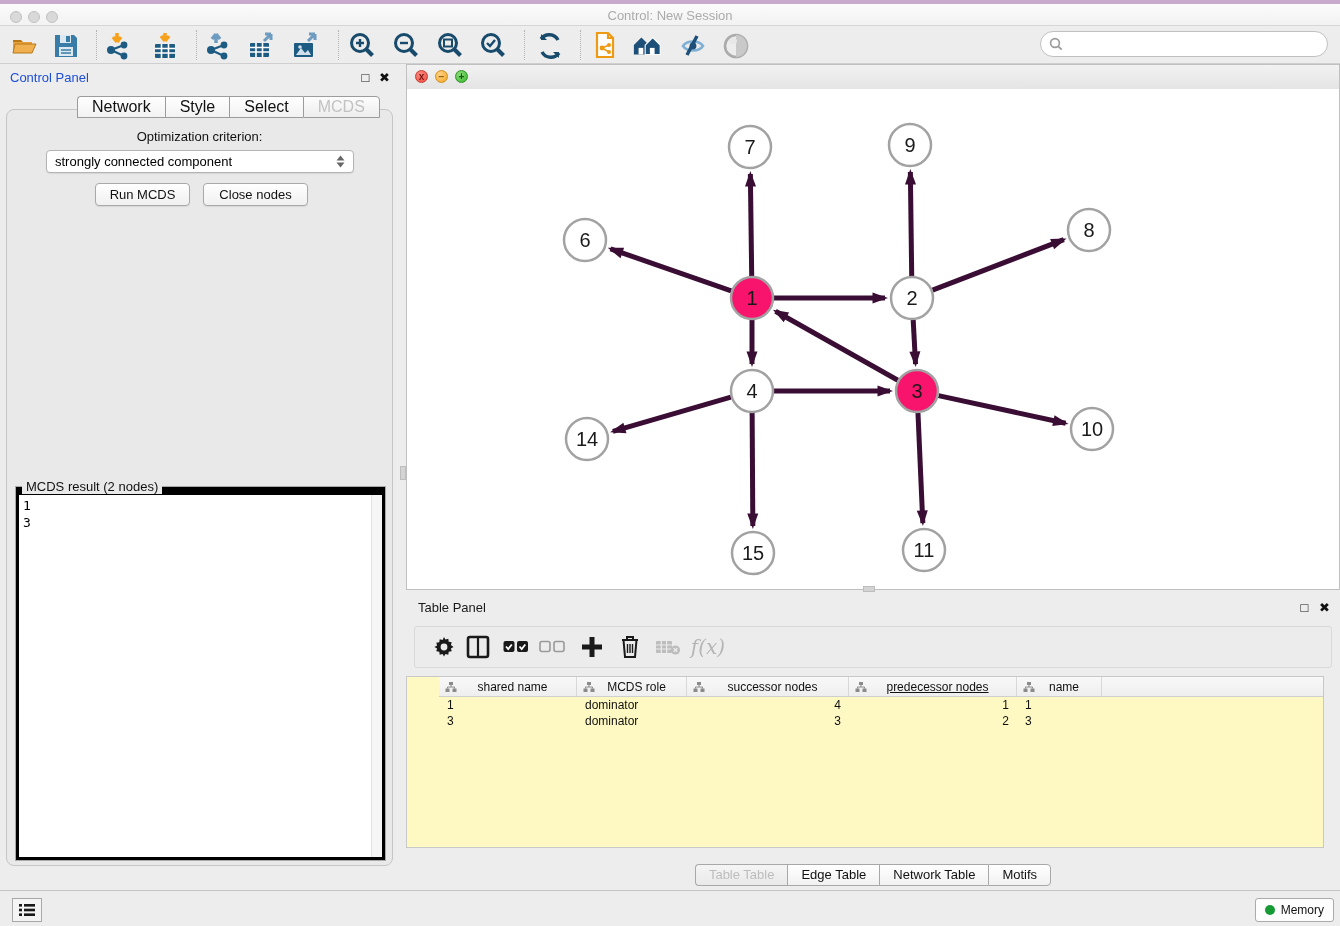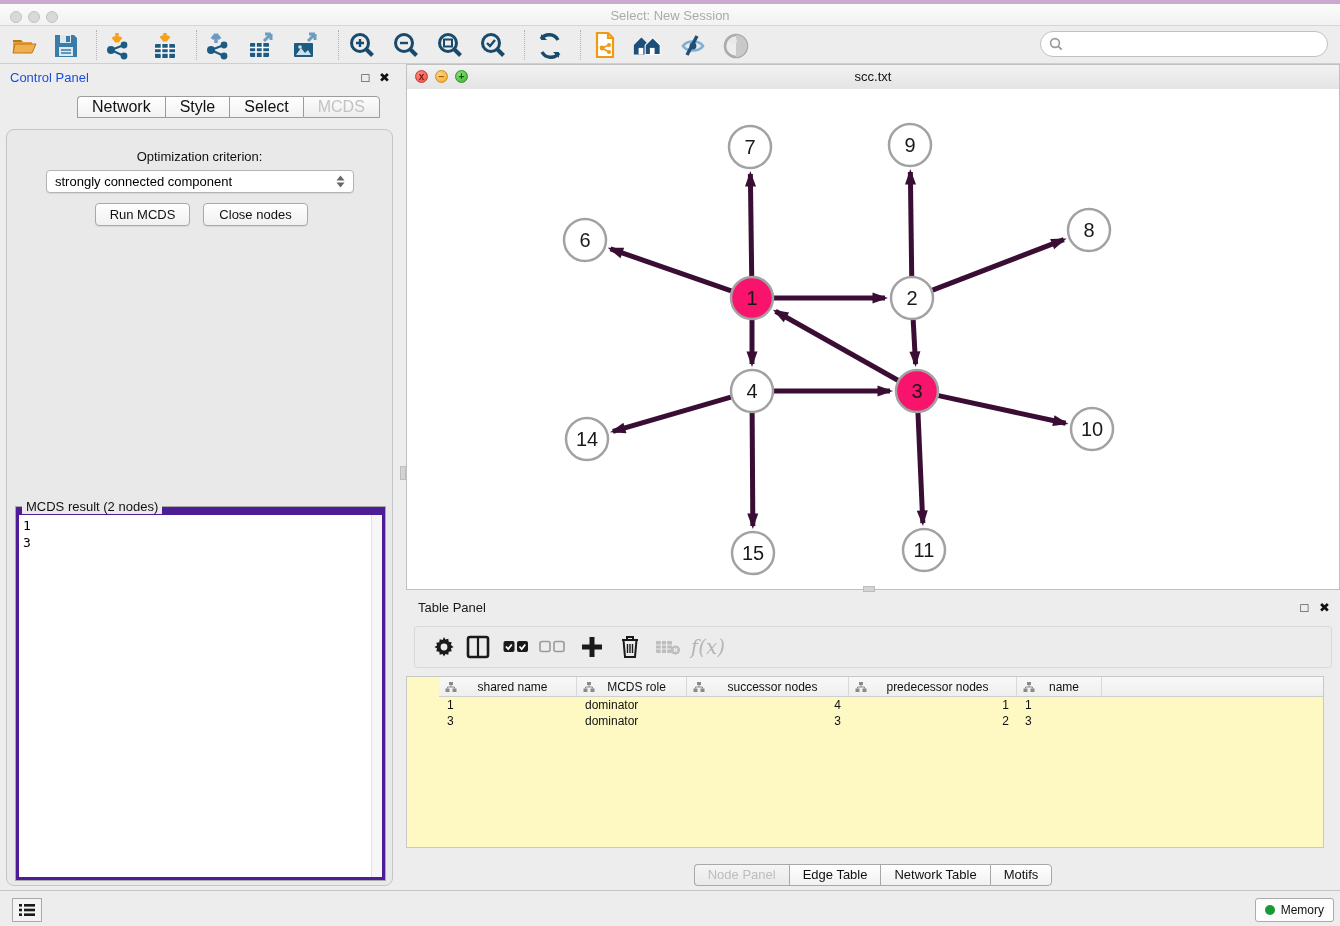--- a/index.html
+++ b/index.html
@@ -29,33 +29,33 @@
   .control-panel{position:absolute;top:64px;left:0;width:400px;height:826px;background:#EDEDED;}
   .cp-header{position:absolute;top:6px;left:10px;font-size:13px;color:#1d4ed8;}
   .panel-float,.panel-close{position:absolute;top:7px;width:13px;height:13px;font-size:13px;
            line-height:13px;color:#111;text-align:center;cursor:default;}
   .cp-tabs{position:absolute;top:32px;left:77px;display:flex;z-index:3;}
   .cp-tab{height:20px;line-height:20px;padding:0 14px;background:linear-gradient(#ffffff,#f2f2f2);
           border:1px solid #9c9c9c;border-right:none;font-size:16px;color:#111;}
   .cp-tab:first-child{border-radius:4px 0 0 0;}
   .cp-tab:last-child{border-right:1px solid #9c9c9c;border-radius:0 4px 0 0;}
   .cp-tab.selected{color:#c2c2c2;background:linear-gradient(#fdfdfd,#ededed);}
-  .cp-content{position:absolute;top:65px;left:6px;width:387px;height:757px;background:#E9E9E9;
+  .cp-content{position:absolute;top:45px;left:6px;width:387px;height:757px;background:#E9E9E9;
           border:1px solid #c5c5c5;border-radius:8px;box-sizing:border-box;}
   .opt-label{position:absolute;top:19px;left:0;right:0;text-align:center;font-size:13px;color:#111;}
   .opt-select{position:absolute;top:40px;left:39px;width:308px;height:23px;background:#fff;
           border:1px solid #b4b4b4;border-radius:4px;display:flex;align-items:center;
           padding:0 8px;font-size:13px;box-sizing:border-box;box-shadow:0 1px 1px rgba(0,0,0,.08);}
   .opt-select .stepper{margin-left:auto;display:flex;flex-direction:column;gap:1px;}
   .btn{position:absolute;height:23px;background:linear-gradient(#ffffff,#f0f0f0);
        border:1px solid #a9a9a9;border-radius:4px;font-size:13px;color:#111;
        display:flex;align-items:center;justify-content:center;box-sizing:border-box;
        box-shadow:0 1px 1px rgba(0,0,0,.08);cursor:default;}
   .result-group{position:absolute;top:376px;left:8px;width:371px;height:375px;
-       border:1px solid #a9a9a9;background:#4c1d95;box-sizing:border-box;}
+       border:1px solid #a9a9a9;background:#000000;box-sizing:border-box;}
   .result-title{position:absolute;top:-8px;left:6px;background:#E9E9E9;padding:0 4px;
        font-size:13px;color:#111;}
   .result-area{position:absolute;top:8px;left:3px;right:13px;bottom:3px;background:#fff;
        font-family:"DejaVu Sans Mono",monospace;font-size:13px;line-height:17px;
        padding:2px 0 0 4px;overflow:hidden;}
   .result-scroll{position:absolute;top:8px;right:3px;bottom:3px;width:10px;background:#f6f6f6;
        border-left:1px solid #e2e2e2;}
   
   .vsplit{position:absolute;top:64px;left:400px;width:6px;height:826px;background:#EDEDED;}
   .vsplit .grip{position:absolute;top:402px;left:0px;width:6px;height:14px;background:#d3d3d3;
@@ -107,21 +107,21 @@
 </style>
 </head>
 <body>
 
 <div id="app">
 
   <div class="titlebar">
     <span class="tl-dot" style="left:10px"></span>
     <span class="tl-dot" style="left:28px"></span>
     <span class="tl-dot" style="left:46px"></span>
-    <div class="title">Select: New Session</div>
+    <div class="title">Control: New Session</div>
   </div>
 
   <div class="toolbar">
     <span class="tbicon" style="left:8px">
       <svg width="28" height="28" viewBox="0 0 28 28">
           <path d="M3 8h8l2 2h-10z" fill="#b87818"></path>
           <path d="M3 10h19v11H3z" fill="#e8a13c"></path>
           <path d="M5 12h21l-4 9H3z" fill="#f0b050" stroke="#b87818" stroke-width="1"></path>
         </svg>
     </span>
@@ -298,21 +298,20 @@
 
   <div class="vsplit">
     <span class="grip"></span>
   </div>
 
   <div class="network-window">
     <div class="net-titlebar">
       <span class="mac-dot mac-close" style="left:8px">x</span>
       <span class="mac-dot mac-min" style="left:28px">−</span>
       <span class="mac-dot mac-max" style="left:48px">+</span>
-      <div class="net-title">scc.txt</div>
     </div>
     <div class="net-canvas">
       <svg id="graph-svg" width="932" height="502">
           <defs>
             <marker id="arrow" markerUnits="userSpaceOnUse" markerWidth="18" markerHeight="14" refX="13" refY="6" orient="auto">
               <path d="M0.5,0.5 L16,6 L0.5,11.5 Z" fill="#3A0E34"></path>
             </marker>
           </defs>
           <line x1="344.7086348276299" y1="187.0019294860588" x2="343.3575845297269" y2="84.9976319943824" stroke="#3A0E34" stroke-width="5" marker-end="url(#arrow)"></line>
           <line x1="324.21771501310434" y1="201.78220042371288" x2="203.5055315748265" y2="159.85820857089783" stroke="#3A0E34" stroke-width="5" marker-end="url(#arrow)"></line>
@@ -455,21 +454,21 @@
           </div>
           <div class="th" style="width: 162px;">
             <svg width="12" height="12" viewBox="0 0 12 12">
               <rect x="4" y="1" width="4" height="3" fill="#8a8a8a"></rect>
               <rect x="0.5" y="7.5" width="4" height="3.5" fill="#8a8a8a"></rect>
               <rect x="7.5" y="7.5" width="4" height="3.5" fill="#8a8a8a"></rect>
               <path d="M6 4v2M2.5 7.5V6h7v1.5" stroke="#8a8a8a" fill="none"></path>
             </svg>
             <span>successor nodes</span>
           </div>
-          <div class="th" style="width: 168px;">
+          <div class="th" style="width: 168px; text-decoration: underline;">
             <svg width="12" height="12" viewBox="0 0 12 12">
               <rect x="4" y="1" width="4" height="3" fill="#8a8a8a"></rect>
               <rect x="0.5" y="7.5" width="4" height="3.5" fill="#8a8a8a"></rect>
               <rect x="7.5" y="7.5" width="4" height="3.5" fill="#8a8a8a"></rect>
               <path d="M6 4v2M2.5 7.5V6h7v1.5" stroke="#8a8a8a" fill="none"></path>
             </svg>
             <span>predecessor nodes</span>
           </div>
           <div class="th" style="width: 85px;">
             <svg width="12" height="12" viewBox="0 0 12 12">
@@ -492,21 +491,21 @@
           <div class="tbl-row">
             <div class="td" style="width: 138px; text-align: left;">3</div>
             <div class="td" style="width: 110px; text-align: left;">dominator</div>
             <div class="td" style="width: 162px; text-align: right;">3</div>
             <div class="td" style="width: 168px; text-align: right;">2</div>
             <div class="td" style="width: 85px; text-align: left;">3</div>
           </div>
         </div>
     </div>
     <div class="bt-tabs">
-        <div class="bt-tab selected">Node Panel</div>
+        <div class="bt-tab selected">Table Table</div>
         <div class="bt-tab">Edge Table</div>
         <div class="bt-tab">Network Table</div>
         <div class="bt-tab">Motifs</div>
       </div>
   </div>
 
   <div class="statusbar">
     <div class="list-btn">
       <svg width="16" height="14" viewBox="0 0 16 14">
           <rect x="0" y="1" width="3" height="2.6" fill="#1a1a1a"></rect>

